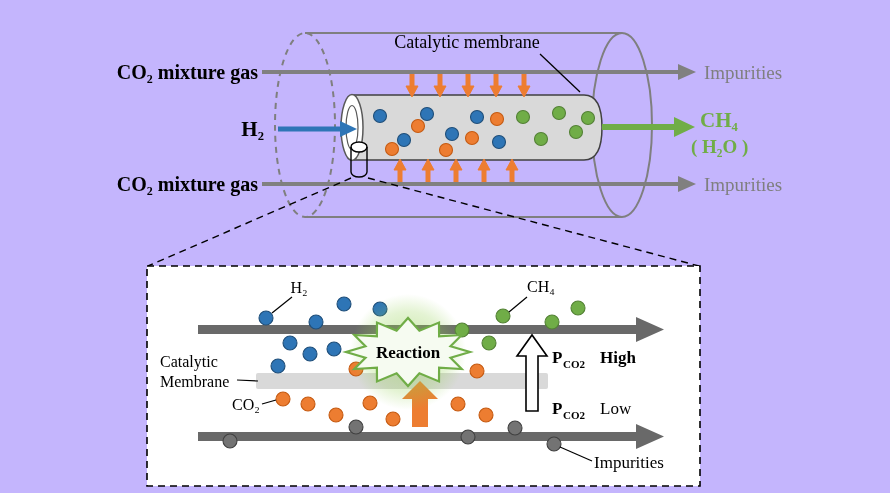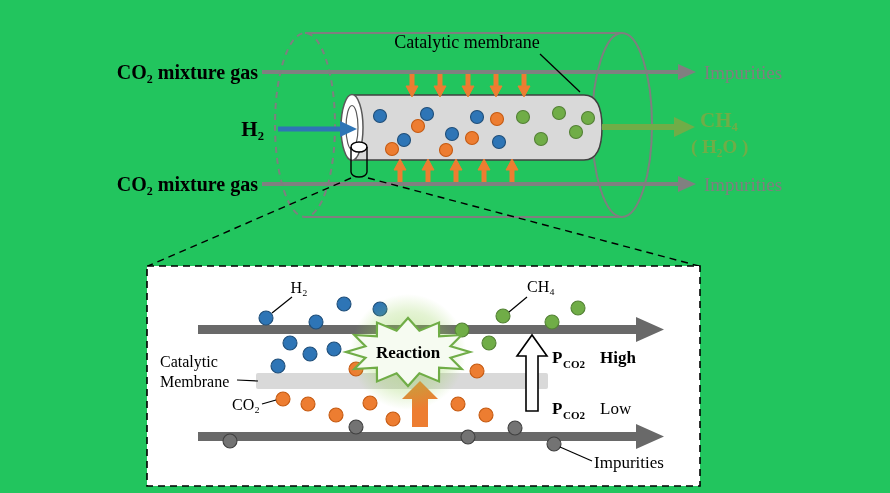--- a/index.html
+++ b/index.html
@@ -1,16 +1,16 @@
 <!DOCTYPE html>
 <html><head>
 <meta charset="utf-8">
 <style>
   html,body { margin:0; padding:0; background:#ffffff; }
-  #canvas { position:relative; width:890px; height:493px; background:#22c55e; overflow:hidden; }
+  #canvas { position:relative; width:890px; height:493px; background:#c4b5fd; overflow:hidden; }
   svg text { font-family:"Liberation Serif", serif; }
   .dot-blue   { fill:#2e75b6; stroke:#1f4e79; stroke-width:1.1; }
   .dot-orange { fill:#ed7d31; stroke:#c55a11; stroke-width:1.1; }
   .dot-green  { fill:#70ad47; stroke:#538135; stroke-width:1.1; }
   .dot-gray   { fill:#737373; stroke:#404040; stroke-width:1.1; }
   .gray-text  { fill:#7f7f7f; }
   .green-text { fill:#70ad47; }
 </style>
 </head>
 <body>

